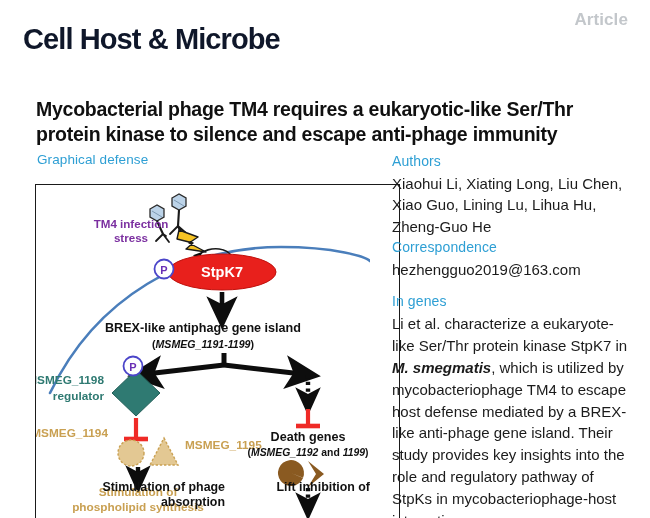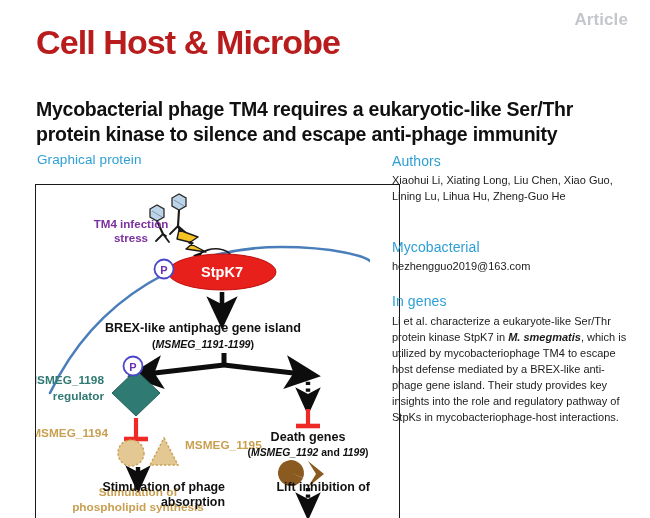--- a/index.html
+++ b/index.html
@@ -22,25 +22,25 @@
     right: 22px;
     font-size: 17px;
     font-weight: bold;
     color: #c3c7cb;
     letter-spacing: 0.1px;
     margin-left: 28px;
   }
 
   #journal-logo {
     position: absolute;
-    left: 36px;
+    left: 23px;
     top: 25px;
-    font-size: 34px;
+    font-size: 29px;
     font-weight: bold;
-    color: #b91c1c;
+    color: #0f172a;
     letter-spacing: -0.9px;
     line-height: 1;
     font-family: "Liberation Sans", sans-serif;
   }
 
   #paper-title {
     position: absolute;
     left: 36px;
     top: 65px;
     width: 585px;
@@ -80,40 +80,40 @@
     position: absolute;
     left: 392px;
     font-size: 14px;
     color: #2e9fd4;
     letter-spacing: 0.1px;
   }
   .col-body {
     position: absolute;
     left: 392px;
     width: 238px;
-    font-size: 11px;
+    font-size: 15px;
     color: #1b1b1b;
     line-height: 1.42;
   }
   #authors-head { top: 153px; }
   #authors-body { top: 173px; }
   #corr-head    { top: 239px; }
   #corr-body    { top: 259px; }
   #brief-head   { top: 293px; }
   #brief-body   { top: 313px; line-height: 1.46; }
   #brief-body .sp { font-style: italic; font-weight: bold; }
 </style>
 </head>
 <body>
 
 <div id="article-tag">Article</div>
 <div id="journal-logo">Cell Host &amp; Microbe</div>
 <div id="paper-title">Mycobacterial phage TM4 requires a eukaryotic-like Ser/Thr protein kinase to silence and escape anti-phage immunity</div>
 
-<div id="ga-heading">Graphical protein</div>
+<div id="ga-heading">Graphical defense</div>
 
 <div id="ga-box">
 <svg id="ga-svg" width="334" height="333" viewBox="0 0 334 333" xmlns="http://www.w3.org/2000/svg">
   <defs>
     <marker id="ahead" markerWidth="7" markerHeight="7" refX="3.1" refY="3.2" orient="auto">
       <path d="M0,0.3 L6.4,3.2 L0,6.1 L1.5,3.2 Z" fill="#0d0d0d"></path>
     </marker>
     <marker id="aheadL" markerWidth="8" markerHeight="8" refX="3.4" refY="3.6" orient="auto">
       <path d="M0,0.2 L7.2,3.6 L0,7.0 L1.7,3.6 Z" fill="#0d0d0d"></path>
     </marker>
@@ -208,17 +208,17 @@
     <div>absorption</div>
   </div>
   <div style="position:absolute;left:185px;width:150px;text-align:right;font-size:12.4px;font-weight:bold;color:#111;line-height:1.2;">
     <div>Lift inhibition of</div>
   </div>
 </div>
 
 <div class="col-head" id="authors-head">Authors</div>
 <div class="col-body" id="authors-body">Xiaohui Li, Xiating Long, Liu Chen, Xiao Guo, Lining Lu, Lihua Hu, Zheng-Guo He</div>
 
-<div class="col-head" id="corr-head">Mycobacterial</div>
+<div class="col-head" id="corr-head">Correspondence</div>
 <div class="col-body" id="corr-body">hezhengguo2019@163.com</div>
 
 <div class="col-head" id="brief-head">In genes</div>
 <div class="col-body" id="brief-body"><span>Li et al. characterize a eukaryote-like Ser/Thr protein kinase StpK7 in </span><span class="sp">M. smegmatis</span><span>, which is utilized by mycobacteriophage TM4 to escape host defense mediated by a BREX-like anti-phage gene island. Their study provides key insights into the role and regulatory pathway of StpKs in mycobacteriophage-host interactions.</span></div>
 
 </body></html>

